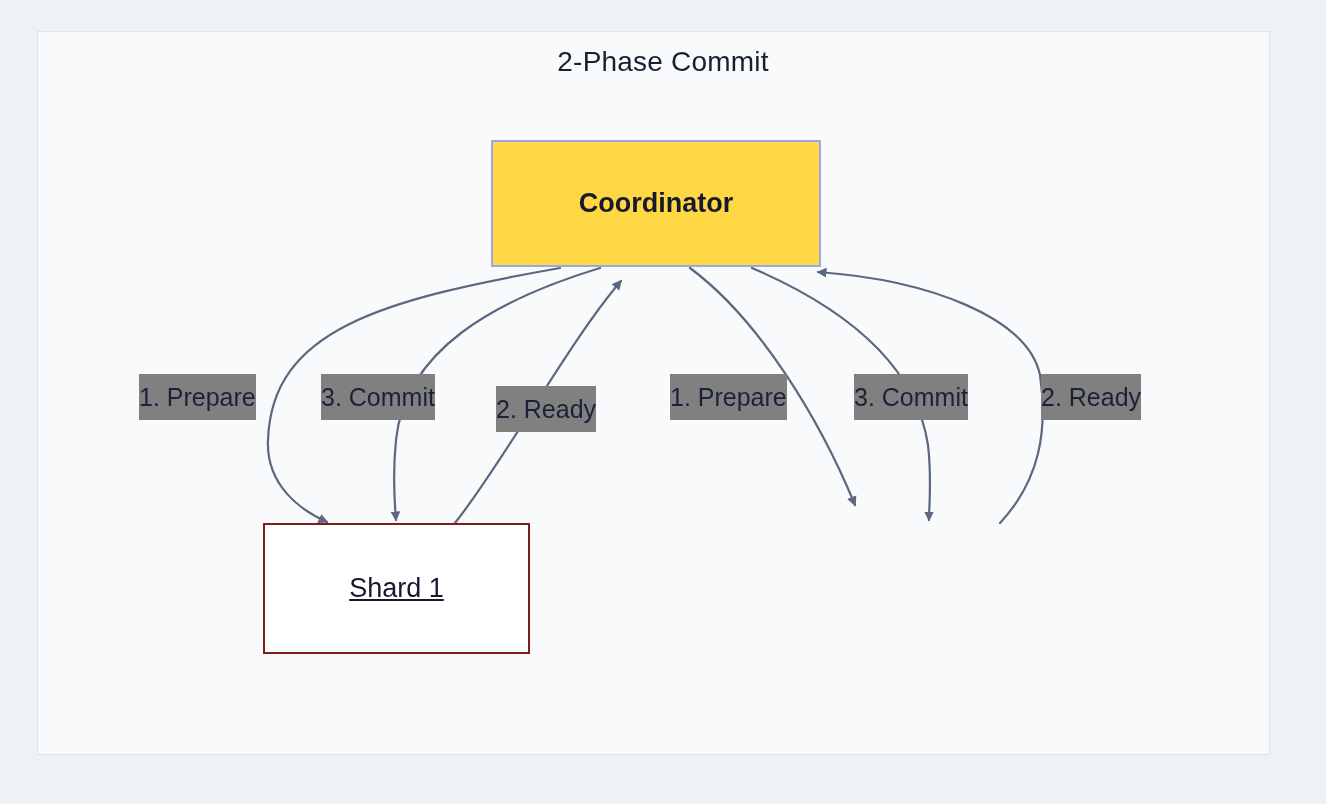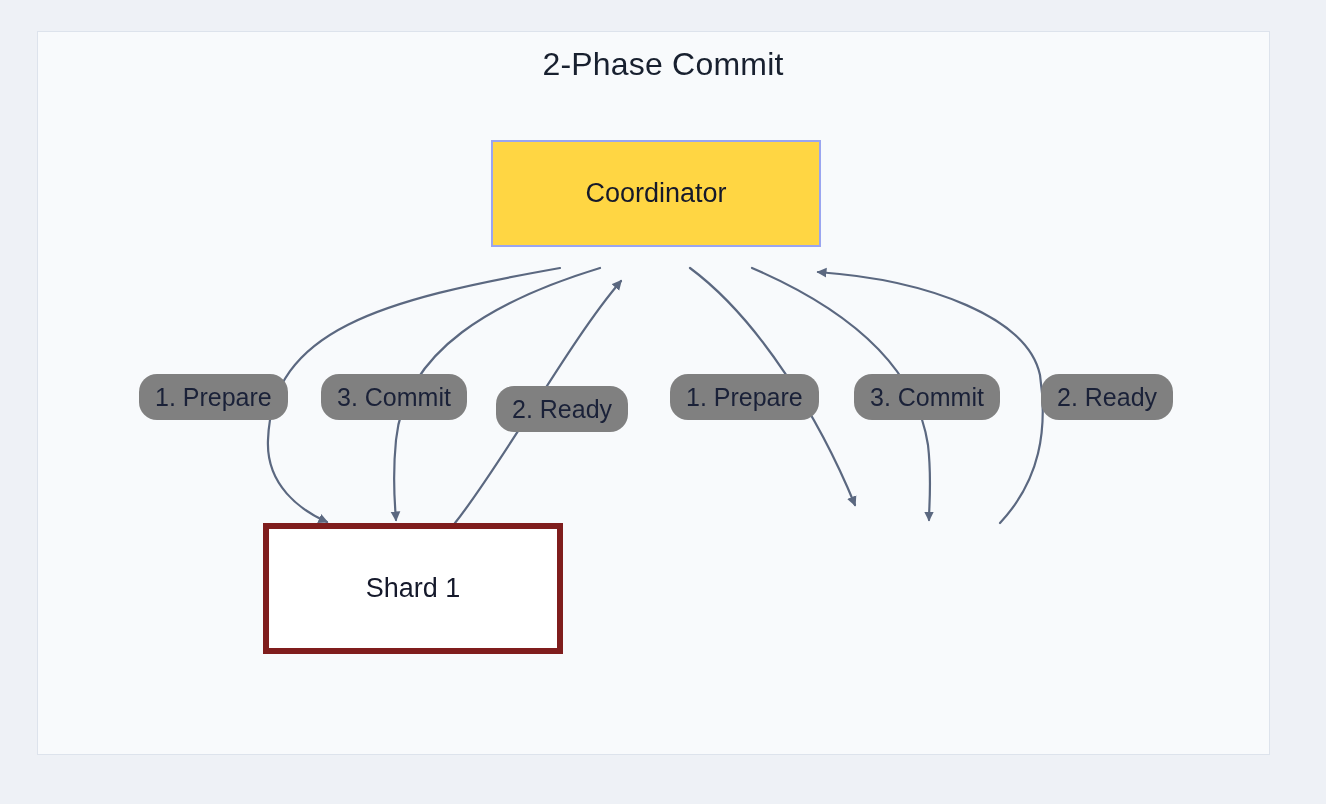--- a/index.html
+++ b/index.html
@@ -24,21 +24,21 @@
     background: #f8fafc;
     border: 1px solid #dde3ec;
     box-sizing: border-box;
   }
   #diagram-title {
     position: absolute;
     left: 0;
     top: 46px;
     width: 1326px;
     text-align: center;
-    font-size: 32px;
+    font-size: 28px;
     color: #18202f;
     letter-spacing: 0.2px;
   }
   svg#edges {
     position: absolute;
     left: 0;
     top: 0;
     width: 1326px;
     height: 804px;
     pointer-events: none;
@@ -49,45 +49,46 @@
     display: flex;
     align-items: center;
     justify-content: center;
     font-size: 27px;
     color: #15192b;
   }
   .node.coordinator {
     left: 491px;
     top: 140px;
     width: 330px;
-    height: 107px;
+    height: 127px;
     background: #ffd643;
     border: 2px solid #9aa5f0;
+    font-weight: bold;
   }
   .node.shard {
     top: 523px;
-    width: 300px;
+    width: 267px;
     height: 131px;
     background: #ffffff;
-    border: 6px solid #7f1d1d;
+    border: 2px solid #7f1d1d;
+    text-decoration: underline;
   }
   .node.shard-1 { left: 263px; }
   .node.shard-2 { left: 794px; }
 
   .edge-label {
     position: absolute;
     background: #808080;
     color: #1a2138;
     font-size: 25px;
     line-height: 46px;
     height: 46px;
-    padding: 0 16px;
+    padding: 0 0;
     box-sizing: border-box;
     white-space: nowrap;
-    border-radius: 18px;
   }
   .lbl-l-prepare { left: 139px; top: 374px; }
   .lbl-l-commit  { left: 321px; top: 374px; }
   .lbl-l-ready   { left: 496px; top: 386px; }
   .lbl-r-prepare { left: 670px; top: 374px; }
   .lbl-r-commit  { left: 854px; top: 374px; }
   .lbl-r-ready   { left: 1041px; top: 374px; }
 </style>
 </head>
 <body>

